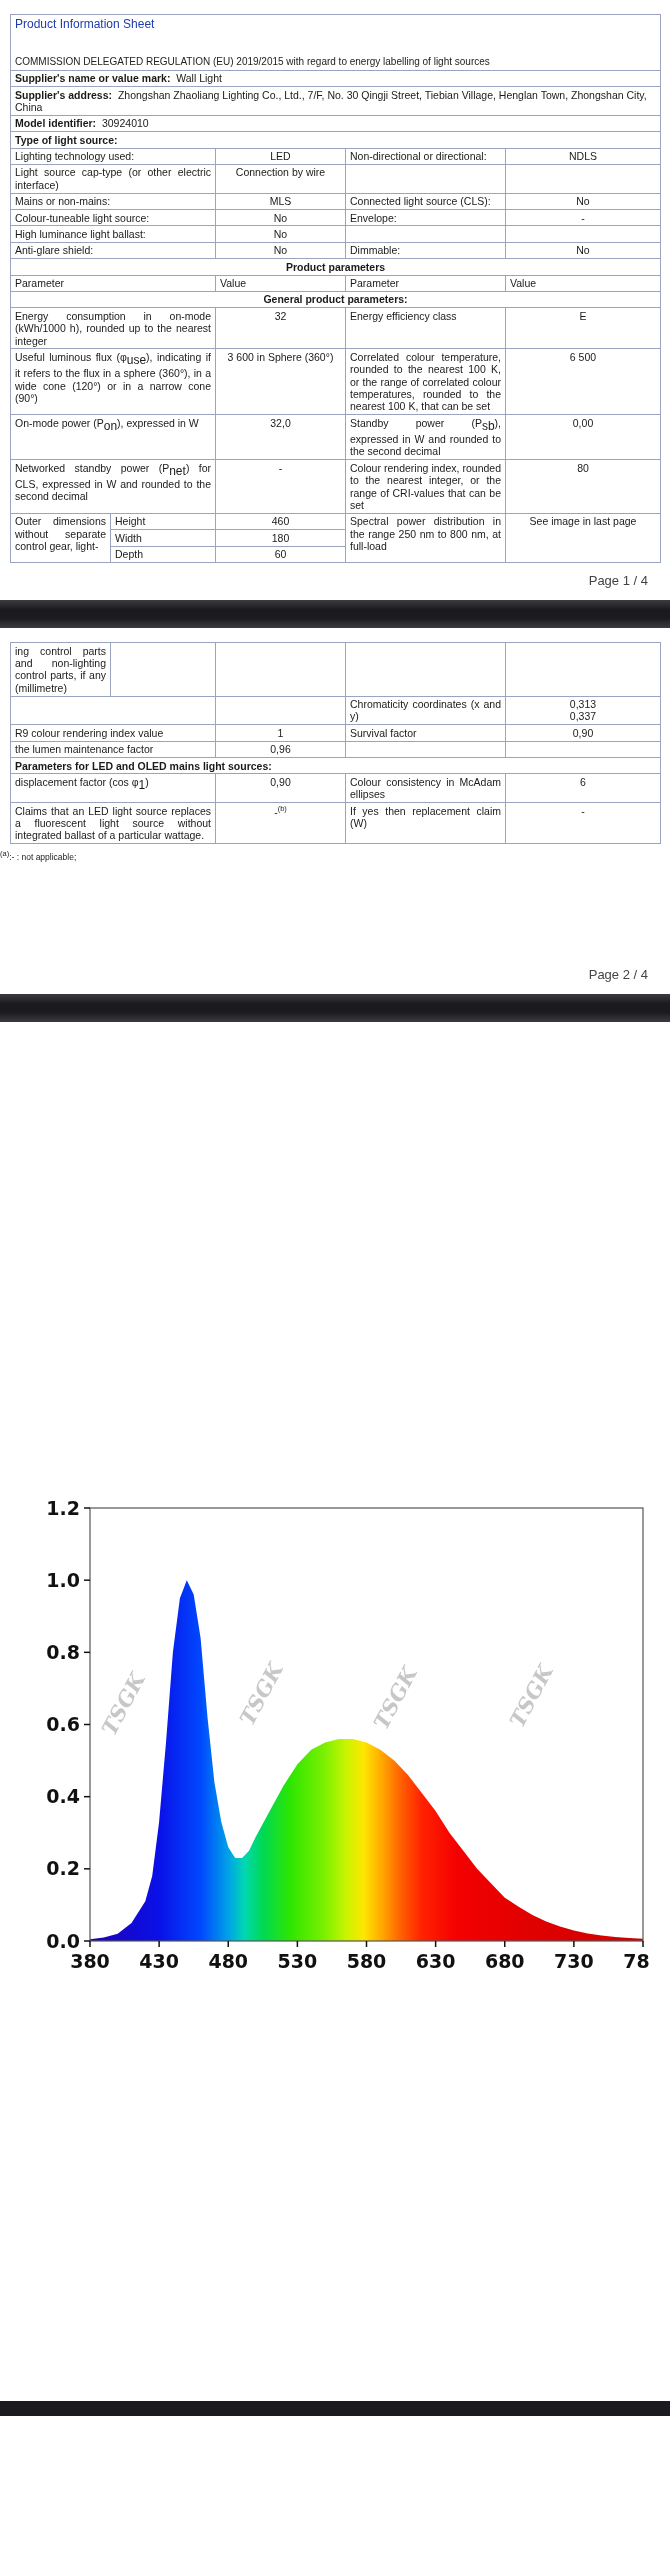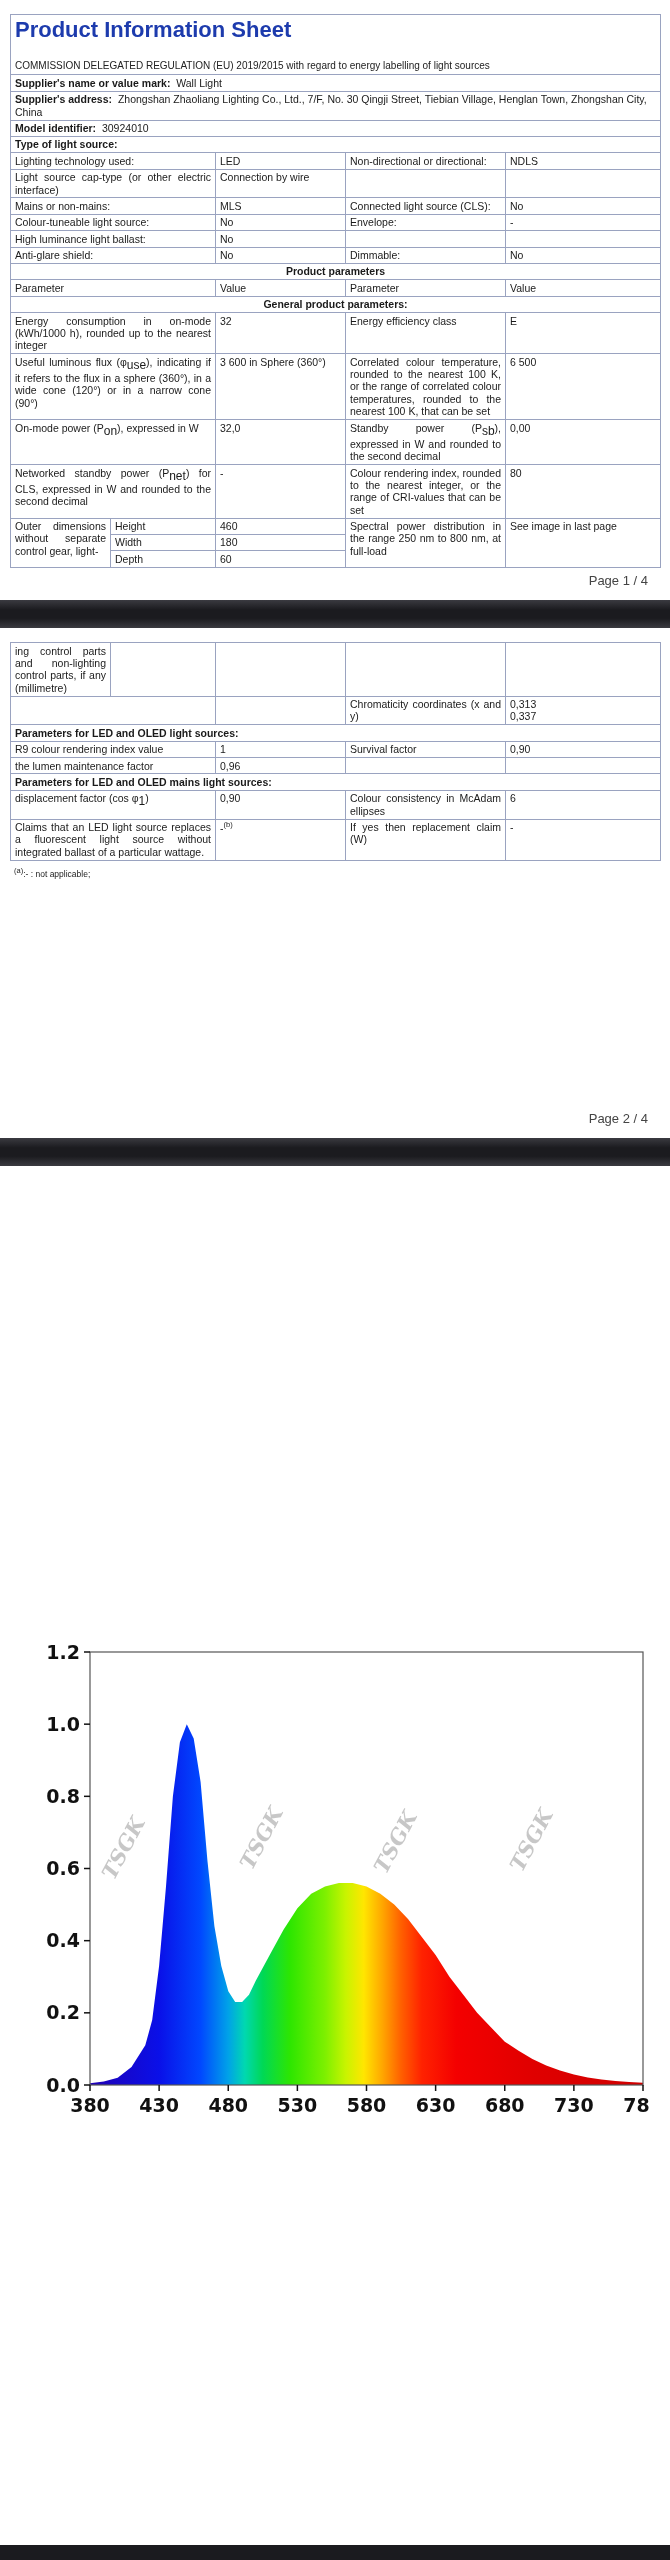--- a/index.html
+++ b/index.html
@@ -1,35 +1,35 @@
 <!DOCTYPE html>
 <html lang="en"><head>
 <meta charset="utf-8">
 <style>
   *{box-sizing:border-box;margin:0;padding:0}
   body{width:670px;background:#ffffff;font-family:"Liberation Sans",sans-serif;color:#1a1a1a}
   .page{position:relative;background:#fff;overflow:hidden}
   #page1{height:600px}
-  #page2{height:510px}
+  #page2{height:366px}
   #page3{height:1379px}
   .separator{height:28px;background:linear-gradient(#3a3a40,#1b1b1f 35%,#1b1b1f 65%,#3a3a40)}
   .bottom-bar{height:15px;background:#1b1b1f}
   table.sheet{border-collapse:collapse;table-layout:fixed;width:650px;margin:14px 10px 0 10px}
   .sheet td{border:1px solid #9aa3c0;padding:1.5px 4px;font-size:10.5px;line-height:1.18;vertical-align:top;word-wrap:break-word}
   .pcell{text-align:justify;hyphens:auto}
-  .vcell{text-align:left;vertical-align:middle}
+  .vcell{text-align:center;vertical-align:middle}
   .left{text-align:left}
   .bold{font-weight:700}
   .center{text-align:center!important}
   .titlecell{padding:10px 10px 6px 24px}
-  .doc-title{font-size:22px;font-weight:700;color:#1d3bad;margin-bottom:18px}
+  .doc-title{font-size:12px;font-weight:400;color:#1d3bad;margin-bottom:25px}
   .subtitle{font-size:10px;color:#222;line-height:1.25}
   sub{font-size:12px}
   sup{font-size:7.5px}
-  .footnote{font-size:8.5px;margin:5px 0 0 14px;color:#222}
+  .footnote{font-size:8.5px;margin:5px 0 0 0;color:#222}
   .pagefooter{position:absolute;right:22px;bottom:12px;font-size:13px;color:#444}
   #chart-wrap{position:absolute;left:30px;top:465px;width:620px;height:500px}
   .tick{font-family:"DejaVu Sans",sans-serif;font-weight:700;font-size:19px;fill:#111}
   .wm{font-family:"DejaVu Serif",serif;font-style:italic;font-weight:700;font-size:21px;fill:#9a9a9a;opacity:.55}
 </style>
 </head>
 <body>
 
 <div class="page" id="page1">
   <table class="sheet">
@@ -175,23 +175,20 @@
       <td></td>
     </tr>
     <tr>
       <td colspan="2"></td>
       <td></td>
       <td class="pcell">Chromaticity coordinates (x and y)</td>
       <td class="vcell">
         <div>0,313</div>
         <div>0,337</div>
       </td>
-    </tr>
-    <tr>
-      <td colspan="5" class="left bold">Parameters for LED and OLED light sources:</td>
     </tr>
     <tr>
       <td colspan="2" class="pcell">R9 colour rendering index value</td>
       <td class="vcell">1</td>
       <td class="pcell">Survival factor</td>
       <td class="vcell">0,90</td>
     </tr>
     <tr>
       <td colspan="2" class="pcell">the lumen maintenance factor</td>
       <td class="vcell">0,96</td>

